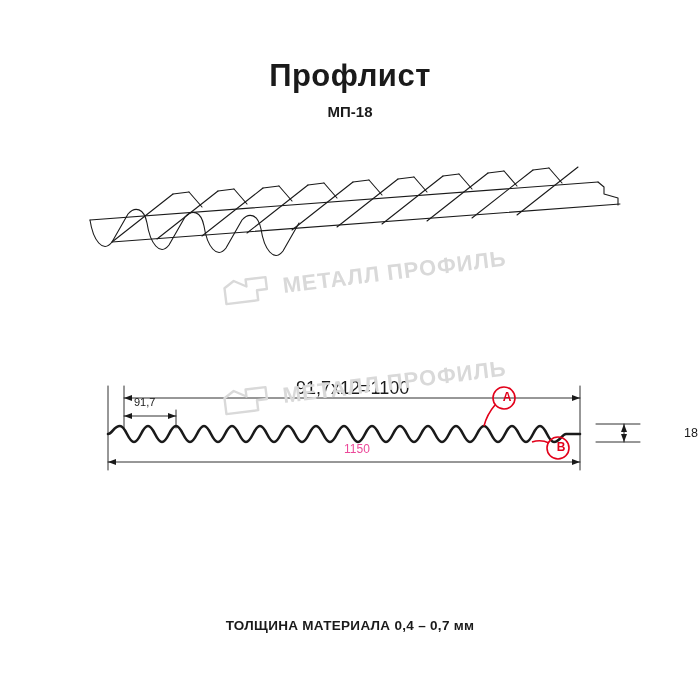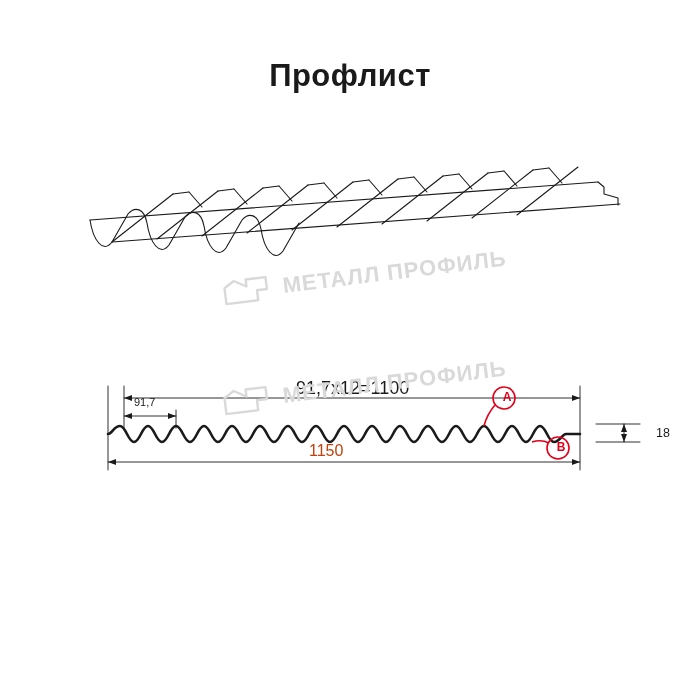--- a/index.html
+++ b/index.html
@@ -90,20 +90,21 @@
   }
   svg { display: block; }
   .ln { fill: none; stroke: #1a1a1a; }
 </style>
 </head>
 <body>
 
 <div class="page">
 
   <div class="title">Профлист</div>
+  <div class="subtitle">МП-18</div>
 
   <div class="iso-wrap">
     <svg width="700" height="180" viewBox="0 0 700 180">
       <g class="ln" stroke-width="1.1" stroke-linejoin="round" stroke-linecap="round">
 
         <path d="M92 82 L608 44"></path>
 
         <path d="M92 82
                  C 99 96, 106 104, 113 98
                  L 128 76
@@ -513,30 +514,31 @@
         <path d="M495 55 C 489 62, 486 68, 484 76" fill="none" stroke="#e2001a" stroke-width="1.6"></path>
       </g>
       <g>
         <circle cx="558" cy="98" r="11" fill="none" stroke="#e2001a" stroke-width="1.6"></circle>
         <path d="M549 93 C 543 90, 538 90, 532 92" fill="none" stroke="#e2001a" stroke-width="1.6"></path>
       </g>
     </svg>
 
     <div style="position:absolute;left:296px;top:28px;font-size:18px;color:#1a1a1a;">91,7х12=1100</div>
     <div style="position:absolute;left:134px;top:46px;font-size:11px;color:#1a1a1a;">91,7</div>
-    <div style="position:absolute;left:309px;top:92px;font-size:16px;color:#c2410c;">1150</div>
-    <div style="position:absolute;left:656px;top:76px;font-size:12.5px;color:#1a1a1a;">18</div>
+    <div style="position:absolute;left:344px;top:92px;font-size:12px;color:#ec4899;">1150</div>
+    <div style="position:absolute;left:684px;top:76px;font-size:12.5px;color:#1a1a1a;">18</div>
 
     <div style="position:absolute;left:500px;top:40px;width:14px;text-align:center;font-size:12px;font-weight:bold;color:#e2001a;">A</div>
     <div style="position:absolute;left:554px;top:90px;width:14px;text-align:center;font-size:12px;font-weight:bold;color:#e2001a;">B</div>
   </div>
 
   <div class="wm wm2">
     <span class="wm-ico">
       <svg width="46" height="26" viewBox="0 0 46 26">
         <path d="M2 24 L2 8 L12 2 L24 9 L24 2 L44 2 L44 14 L34 14 L34 24 Z" fill="none" stroke="#d9d9d9" stroke-width="2.4" stroke-linejoin="round"></path>
       </svg>
     </span>
     <span class="wm-text">МЕТАЛЛ ПРОФИЛЬ</span>
   </div>
 
+  <div class="footer-note">ТОЛЩИНА МАТЕРИАЛА 0,4 – 0,7 мм</div>
 
 </div>
 
 </body></html>

